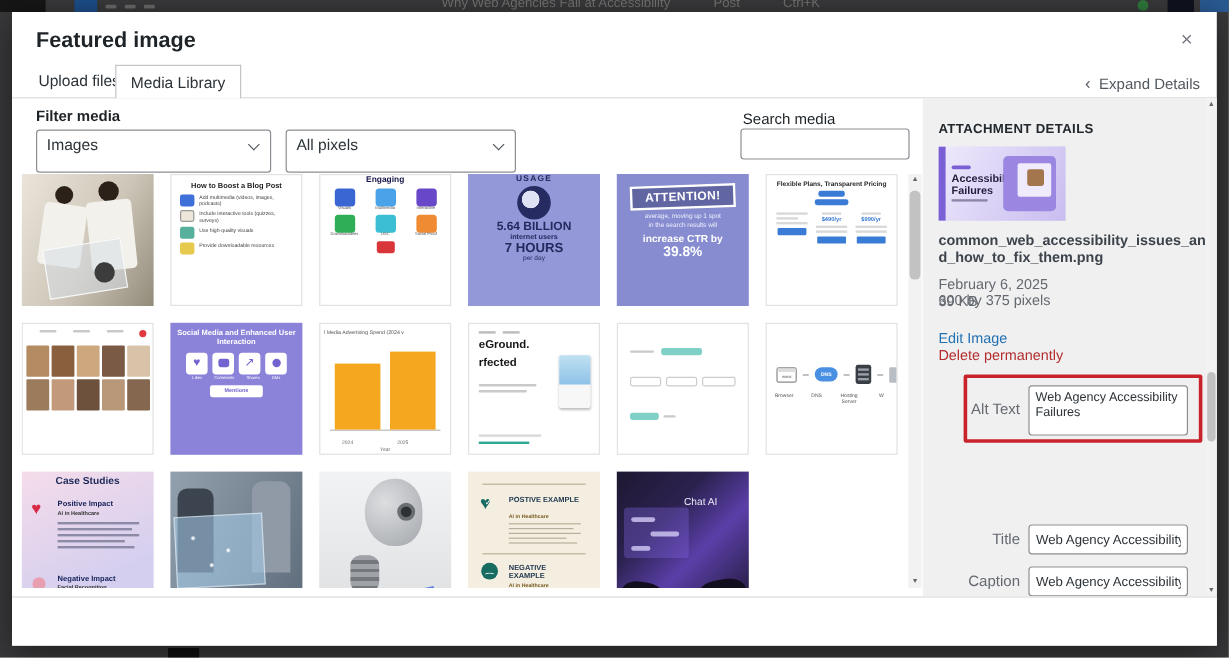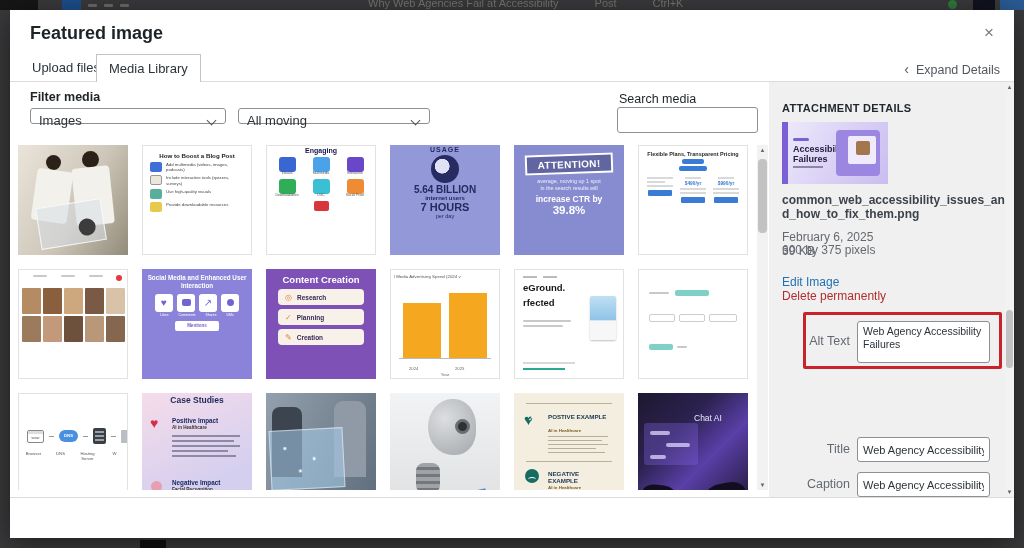--- a/index.html
+++ b/index.html
@@ -23,21 +23,21 @@
   .modal-title{left:20px;top:13px;font-size:18px;font-weight:bold;color:#1d2327;}
   .close-x{left:968px;top:13px;font-size:17px;color:#787c82;cursor:pointer;width:22px;text-align:center;}
   .tab{top:44px;height:27px;line-height:27px;font-size:13px;color:#2c3338;cursor:pointer;}
   .tab-upload{left:12px;padding:0 10px;}
   .tab-media{left:86px;padding:0 12px;background:#fff;border:1px solid #c3c4c7;border-bottom:none;height:28px;z-index:2;}
   .tabs-line{left:0;top:71px;width:1004px;height:1px;background:#dcdcde;}
   .expand{right:14px;top:51px;font-size:12.5px;color:#50575e;cursor:pointer;}
   .expand .chevl{margin-right:7px;font-size:14px;}
 
   .filter-label{left:20px;top:80px;font-size:12.5px;font-weight:bold;color:#1d2327;}
-  .selectbox{top:98px;height:16px;border:1px solid #8c8f94;border-radius:3px;background:#fff;font-size:13px;color:#2c3338;line-height:24px;padding:0 26px 0 8px;cursor:pointer;}
+  .selectbox{top:98px;height:36px;border:1px solid #8c8f94;border-radius:3px;background:#fff;font-size:13px;color:#2c3338;line-height:24px;padding:0 26px 0 8px;cursor:pointer;}
   .sel-type{left:20px;width:196px;}
   .sel-date{left:228px;width:192px;}
   .chev{position:absolute;right:10px;top:8px;width:7px;height:7px;border-right:1.6px solid #50575e;border-bottom:1.6px solid #50575e;transform:rotate(45deg);}
   .search-label{left:609px;top:82px;font-size:12.5px;color:#1d2327;}
   .search-input{left:607px;top:97px;width:141px;height:26px;border:1px solid #8c8f94;border-radius:3px;font-size:13px;padding:0 6px;}
 
   
   .grid{left:8px;top:135px;width:731px;height:345px;display:grid;grid-template-columns:repeat(6,110px);grid-auto-rows:110px;gap:14px;overflow:hidden;}
   .cell{position:relative;width:110px;height:110px;background:#fff;border:1px solid #e2e2e2;overflow:hidden;cursor:pointer;}
   .bar{position:absolute;background:#c9c9c9;height:2px;border-radius:1px;}
@@ -229,21 +229,21 @@
   <div class="abs modal-title">Featured image</div>
   <div class="abs close-x">×</div>
 
   <div class="abs tab tab-upload">Upload files</div>
   <div class="abs tab tab-media">Media Library</div>
   <div class="abs tabs-line"></div>
   <div class="abs expand"><span class="chevl">‹</span><span>Expand Details</span></div>
 
   <div class="abs filter-label">Filter media</div>
   <div class="abs selectbox sel-type"><span>Images</span><span class="chev"></span></div>
-  <div class="abs selectbox sel-date"><span>All moving</span><span class="chev"></span></div>
+  <div class="abs selectbox sel-date"><span>All pixels</span><span class="chev"></span></div>
   <div class="abs search-label">Search media</div>
   <input class="abs search-input" value="" style="">
 
   <div class="abs grid">
 
     <div class="cell c1">
       <div class="head" style="left:28px;top:10px"></div>
       <div class="head" style="left:64px;top:6px;width:17px;height:17px"></div>
       <div class="coat" style="left:16px;top:25px;width:36px;height:52px;transform:rotate(8deg)"></div>
       <div class="coat" style="left:56px;top:22px;width:38px;height:58px;transform:rotate(-6deg)"></div>
@@ -379,35 +379,20 @@
       </div>
       <div class="tl">
         <span>Likes</span>
         <span>Comments</span>
         <span>Shares</span>
         <span>DMs</span>
       </div>
       <div class="mention">Mentions</div>
     </div>
 
-    <div class="cell c9">
-      <div class="ttl">Content Creation</div>
-      <div class="btn">
-          <span class="gl">◎</span>
-          <span class="bl">Research</span>
-        </div>
-      <div class="btn">
-          <span class="gl">✓</span>
-          <span class="bl">Planning</span>
-        </div>
-      <div class="btn">
-          <span class="gl">✎</span>
-          <span class="bl">Creation</span>
-        </div>
-    </div>
 
     <div class="cell c10">
       <div class="ttl">l Media Advertising Spend (2024 v</div>
       <div class="plot">
         <div class="b1"></div>
         <div class="b2"></div>
       </div>
       <div class="xt" style="left:18px">2024</div>
       <div class="xt" style="left:64px">2025</div>
       <div class="xl">Year</div>

